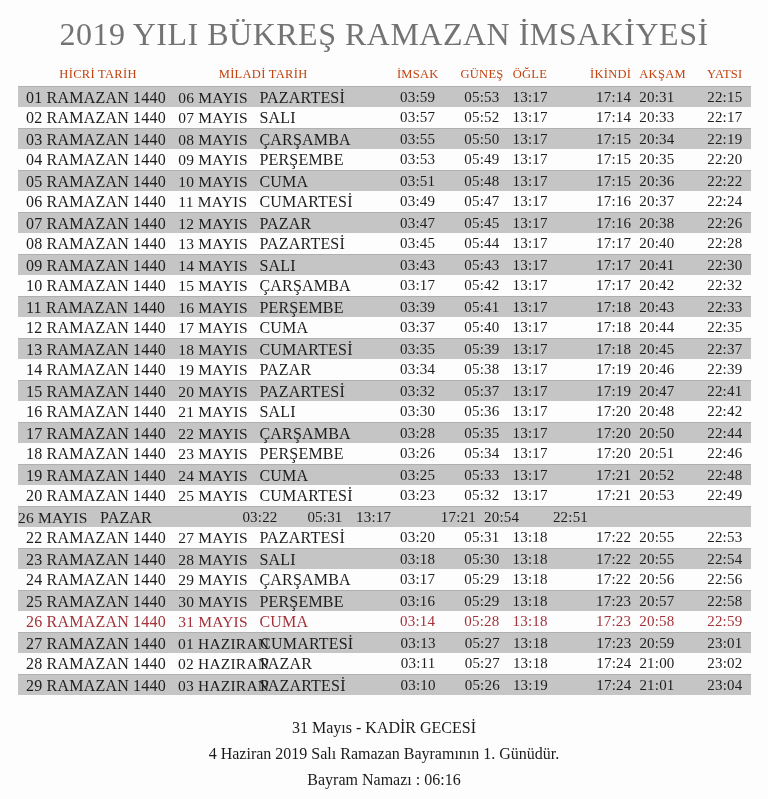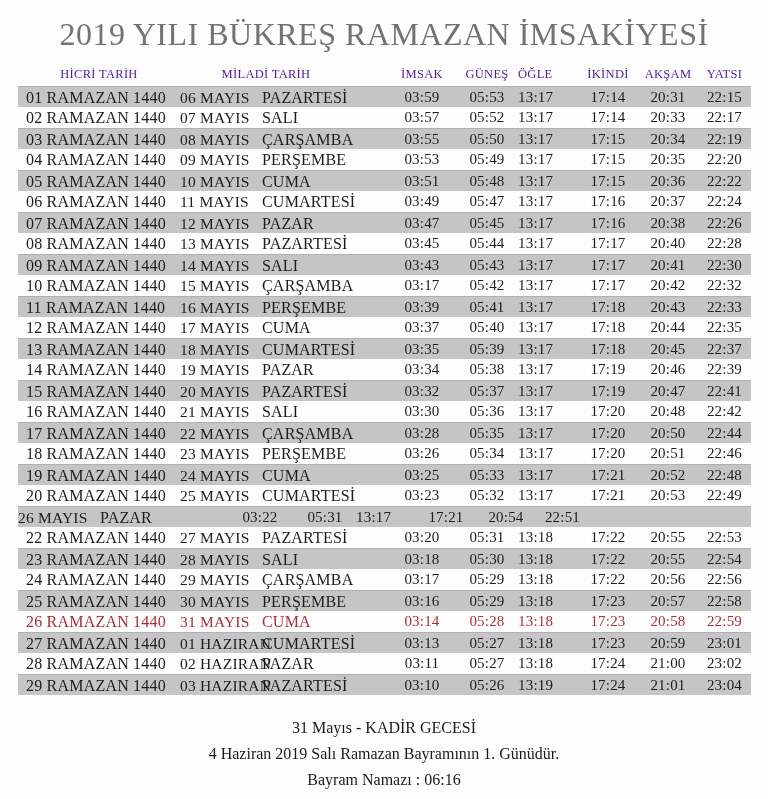--- a/index.html
+++ b/index.html
@@ -29,21 +29,21 @@
     margin:0 0 0 18px;
   }
   .hrow{
     display:flex;
     align-items:flex-end;
     height:26px;
     margin-top:7px;
     font-size:12.5px;
     letter-spacing:0.3px;
     padding-bottom:4px;
-    color:#4c1d95;
+    color:#c2410c;
   }
   .row{
     display:flex;
     height:21px;
     line-height:21px;
     font-size:16px;
     letter-spacing:0.2px;
     white-space:nowrap;
   }
   .row.alt{
@@ -51,22 +51,22 @@
     border-top:1px solid rgba(0,0,0,0.10);
   }
   .row.hl{color:var(--accent);}
   
   .c-hicri {width:162px;text-align:left;padding-left:8px;}
   .c-date  {width:82px;text-align:left;}
   .c-day   {width:126px;text-align:left;}
   .c-imsak {width:68px;text-align:center;}
   .c-gunes {width:62px;text-align:center;}
   .c-ogle  {width:60px;}
-  .c-ikindi{width:60px;text-align:center;}
-  .c-aksam {width:60px;text-align:center;}
+  .c-ikindi{width:60px;text-align:right;}
+  .c-aksam {width:60px;text-align:left;margin-left:8px;}
   .c-yatsi {width:53px;text-align:center;}
   .hrow .c-hicri{text-align:center;padding-left:0;}
   .hrow .c-miladi{width:208px;text-align:center;padding-right:36px;}
   .row .time{font-size:15px;}
   .row .c-date{font-size:15.5px;}
   .footer{
     margin-top:20px;
     text-align:center;
     font-size:16px;
     line-height:26px;

